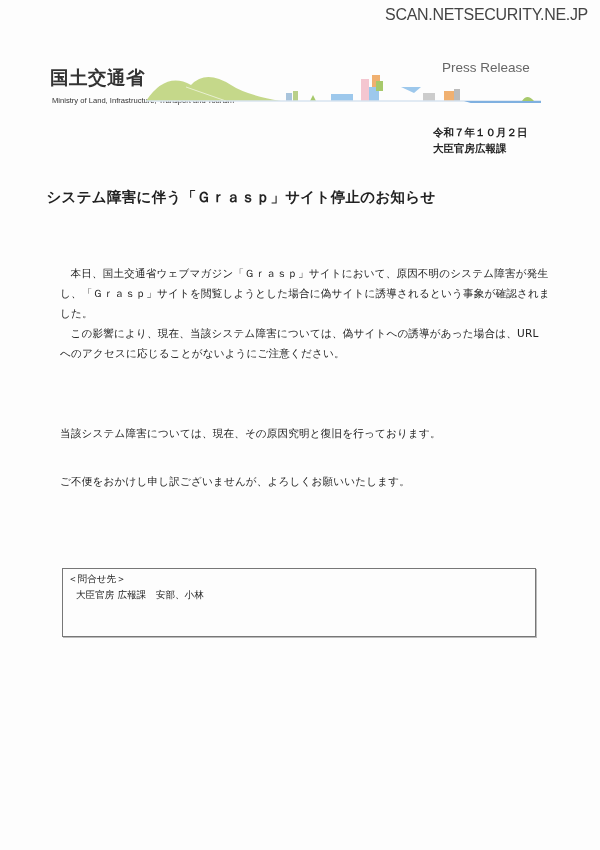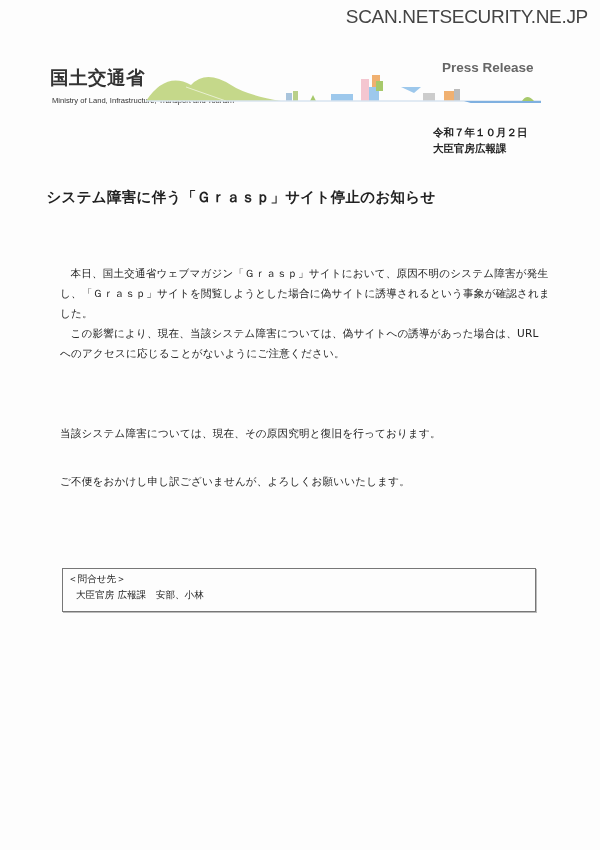--- a/index.html
+++ b/index.html
@@ -2,51 +2,51 @@
 <html><head>
 <meta charset="utf-8">
 <style>
   html, body { margin: 0; padding: 0; }
   body {
     width: 600px; height: 850px; background: #fdfdfd; position: relative; overflow: hidden;
     font-family: "DejaVu Sans", sans-serif; color: #1a1a1a;
   }
   .watermark {
     position: absolute; right: 12px; top: 6px; font-family: "Liberation Sans", sans-serif;
-    font-size: 19px; color: #444; letter-spacing: -0.3px; text-align: right;
+    font-size: 16px; color: #444; letter-spacing: -0.3px; text-align: right;
   }
   .header { position: absolute; left: 50px; top: 55px; width: 510px; height: 55px; }
   .logo-jp {
     position: absolute; left: 0; top: 10px; font-size: 18.5px; font-weight: bold; color: #333;
     letter-spacing: 0.5px;
   }
   .logo-en {
     position: absolute; left: 2px; top: 41px; font-family: "Liberation Sans", sans-serif;
     font-size: 7.6px; color: #333; white-space: nowrap;
   }
   .press {
     position: absolute; left: 392px; top: 5px; font-family: "Liberation Sans", sans-serif;
-    font-size: 13.5px; color: #666; font-weight: bold;
+    font-size: 13.5px; color: #666; font-weight: normal;
   }
   .scenery { position: absolute; left: 96px; top: 12px; }
   .dateblock {
     position: absolute; left: 433px; top: 124px; font-size: 10.5px; font-weight: bold; line-height: 16px;
     color: #222;
   }
   .title {
     position: absolute; left: 0; width: 482px; top: 188px; text-align: center; font-size: 14.5px;
     font-weight: bold; color: #222; letter-spacing: 0.3px;
   }
   .body-p {
     position: absolute; left: 60px; width: 490px; font-size: 10.6px; font-weight: normal; line-height: 20px;
     color: #222; letter-spacing: 0.15px;
   }
   .indent { text-indent: 1em; }
   .contact {
-    position: absolute; left: 62px; top: 568px; width: 474px; height: 44px; border: 1.2px solid #777;
+    position: absolute; left: 62px; top: 568px; width: 474px; height: 69px; border: 1.2px solid #777;
     box-shadow: 1px 1px 0 #bbb; font-size: 9.6px; color: #222; line-height: 16px; padding: 2px 8px 0 5px;
     box-sizing: border-box;
   }
   .contact .row2 { padding-left: 8px; }
   .contact .row3 { padding-left: 8px; }
 </style>
 </head>
 <body>
 
 <div class="watermark">SCAN.NETSECURITY.NE.JP</div>

